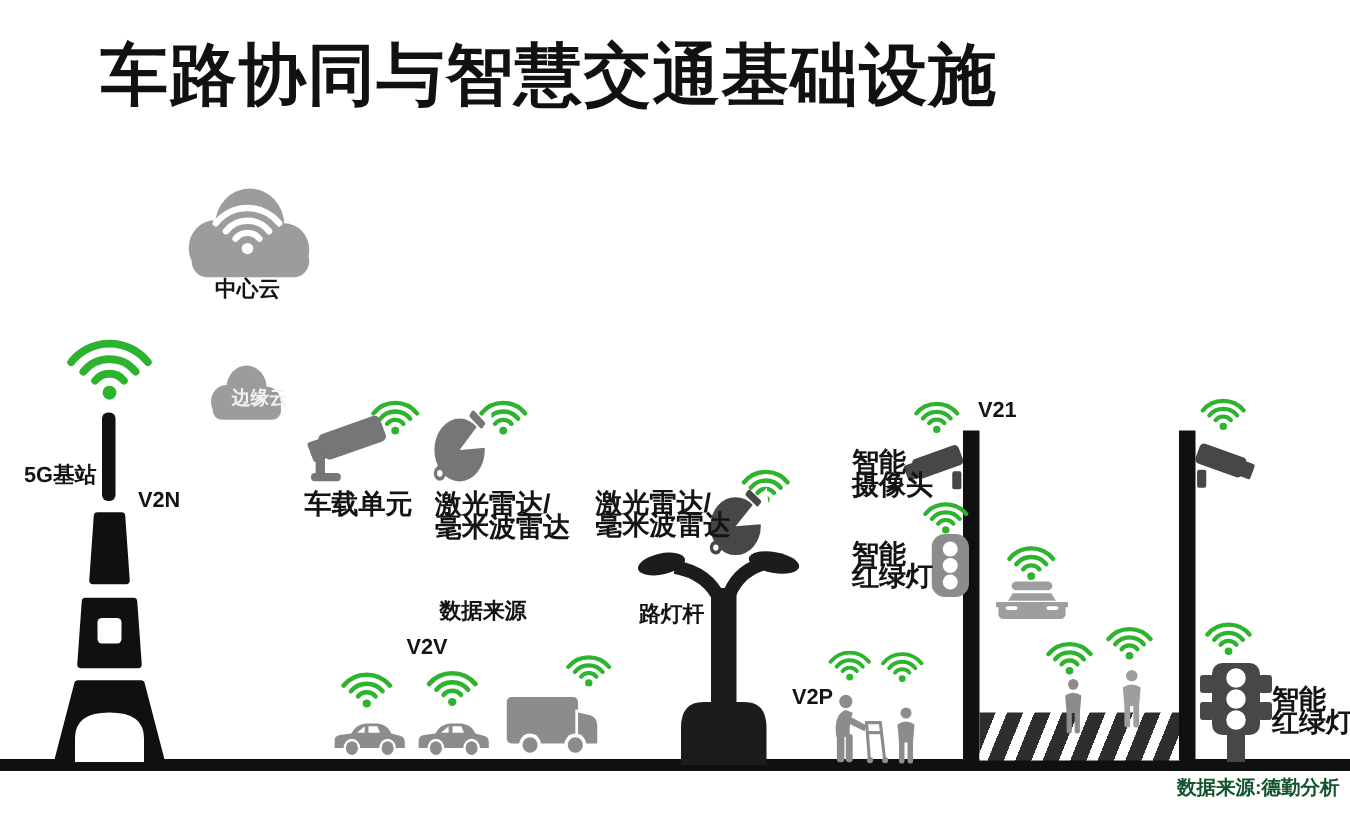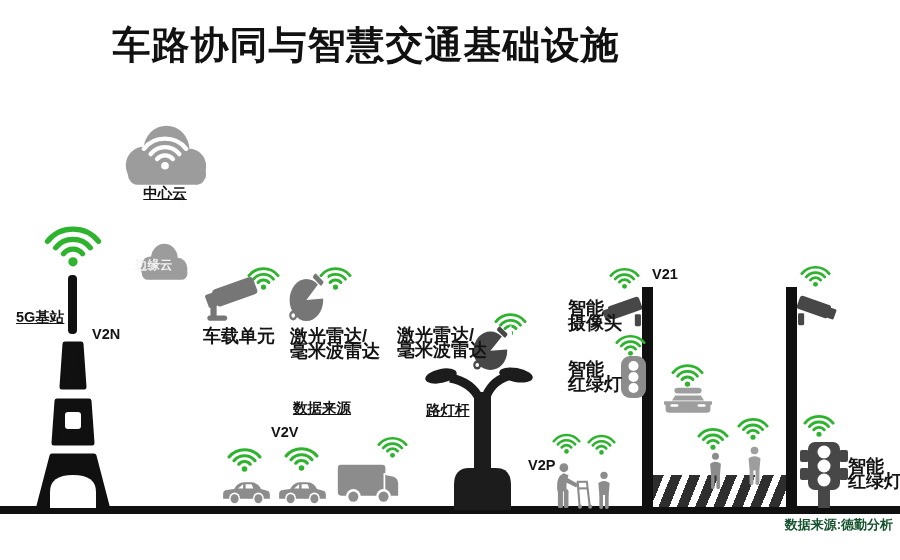--- a/index.html
+++ b/index.html
@@ -1,23 +1,23 @@
 <!DOCTYPE html>
 <html style="--c-green: #2db32d; --c-cloud_gray: #9c9c9c; --c-device_gray: #767676; --c-vehicle_gray: #8c8c8c; --c-light_gray: #9e9e9e; --c-dark_gray: #474747; --c-black: #101010; --c-stripe: #2e2e2e;"><head>
 <meta charset="utf-8">
 <style>
   html,body{margin:0;padding:0;background:#fff;}
   .stage{position:relative;width:900px;height:560px;background:#fff;overflow:hidden;
          font-family:"Liberation Sans",sans-serif;}
   .title{position:absolute;left:0;top:20px;width:732px;text-align:center;
-         font-size:38px;font-weight:900;color:#111;letter-spacing:1px;}
+         font-size:45px;font-weight:900;color:#111;letter-spacing:1px;}
   .lbl{position:absolute;font-weight:700;font-size:18px;color:#141414;white-space:nowrap;line-height:15px;}
-  .lbl.big{font-size:14.5px;text-decoration:underline;}
+  .lbl.big{font-size:14.5px;}
   .lbl.v{font-size:14.5px;letter-spacing:0;}
-  .cloudtxt{position:absolute;font-weight:700;font-size:12.5px;color:#f2f2f2;text-align:left;}
+  .cloudtxt{position:absolute;font-weight:700;font-size:12.5px;color:#f2f2f2;text-align:right;}
   .pole{position:absolute;width:11px;background:var(--c-black);}
   .ground{position:absolute;left:0;top:506px;width:900px;height:8px;background:var(--c-black);}
   .crosswalk{position:absolute;left:653px;top:475px;width:134px;height:32px;
      background:repeating-linear-gradient(112deg,var(--c-stripe) 0 10px,#ffffff 10px 17px);}
   .source{position:absolute;right:7px;top:516px;font-size:13px;font-weight:700;color:#14532d;}
   svg.icon{position:absolute;display:block;}
 </style>
 </head>
 <body>
 

